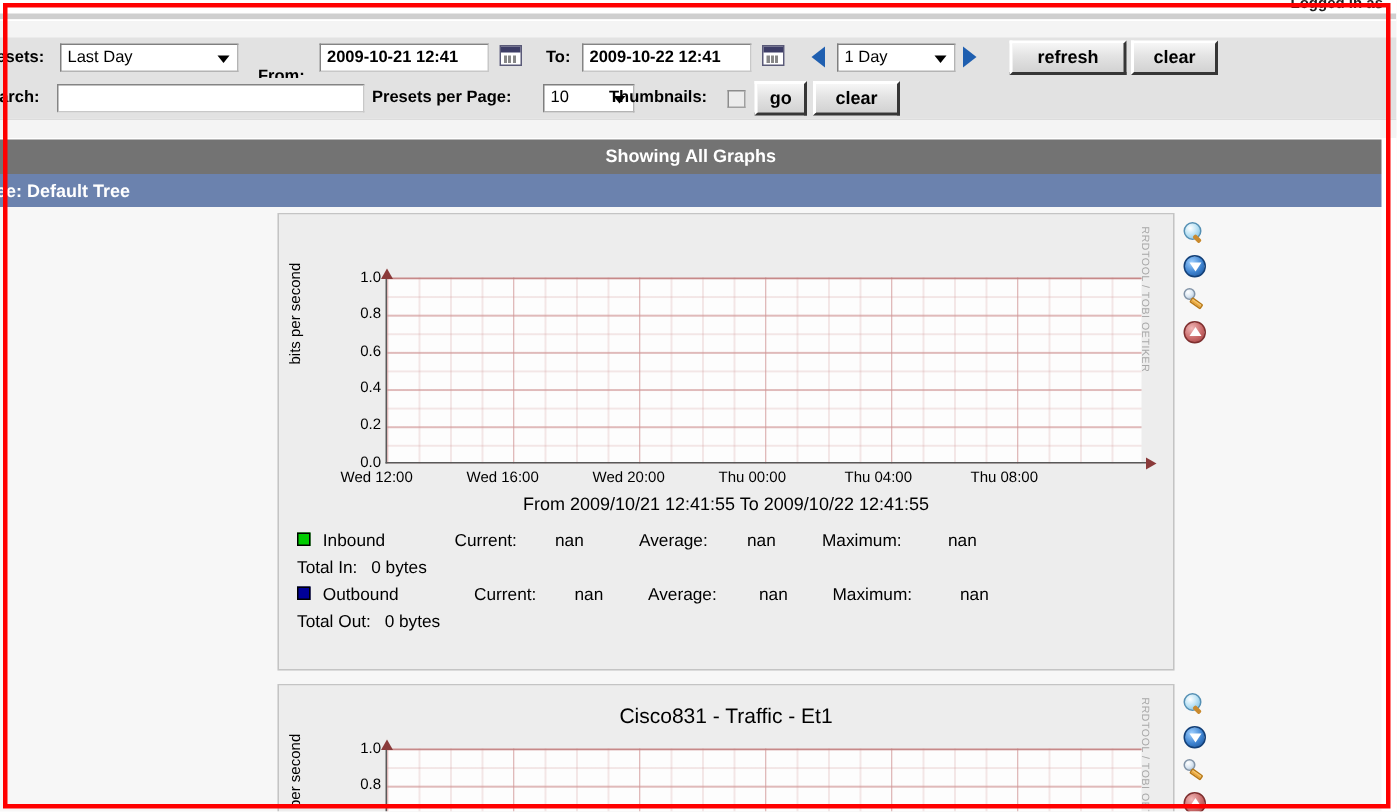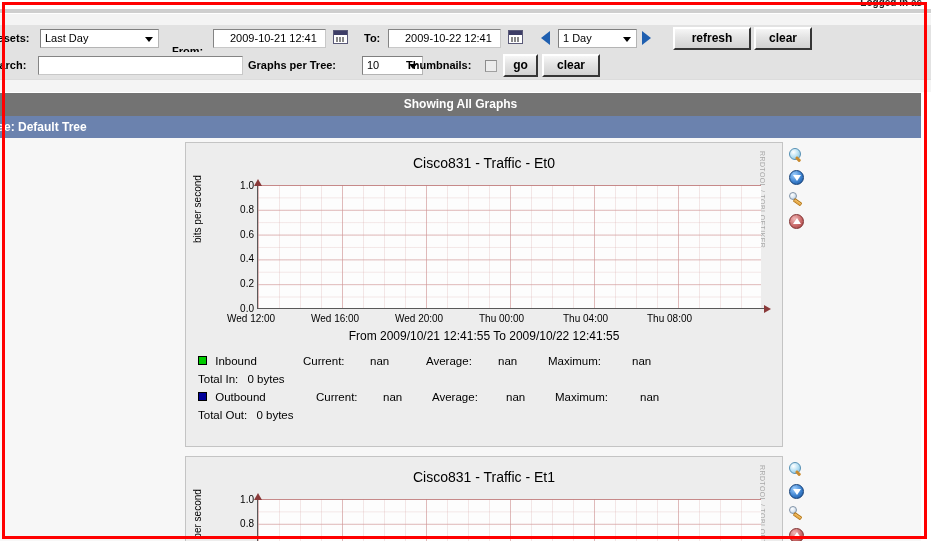--- a/index.html
+++ b/index.html
@@ -107,24 +107,25 @@
   .txtfield {
     position: absolute;
     box-sizing: border-box;
     background: #ffffff;
     border: 1px solid #848484;
     border-right-color: #c8c8c8;
     border-bottom-color: #c8c8c8;
     font-size: 11px;
     color: #000;
     line-height: 17px;
-    padding-left: 16px;
-    white-space: nowrap;
-    overflow: hidden;
-    font-family: "Liberation Sans", sans-serif;
+    padding-left: 4px;
+    white-space: nowrap;
+    overflow: hidden;
+    font-family: "Liberation Sans", sans-serif;
+    font-weight: bold;
   }
 
   .calicon {
     position: absolute;
     width: 15px; height: 14px;
     background: #ffffff;
     border: 1px solid #5a5a78;
     box-sizing: border-box;
   }
   .calicon::before {
@@ -488,21 +489,21 @@
       <div class="navarrow right" style="left:642px; top:6px;"></div>
 
       <div class="btn" style="left:673px; top:2px; width:78px; height:23px; line-height:19px;">refresh</div>
       <div class="btn" style="left:754px; top:2px; width:58px; height:23px; line-height:19px;">clear</div>
     </div>
 
     <div class="tb-row" id="tb-row2">
       <div class="tb-label" style="left:-14px; top:0;">Search:</div>
       <div class="txtfield" style="left:38px; top:4px; width:205px; height:19px;" title=""></div>
 
-      <div class="tb-label" style="left:248px; top:0;">Graphs per Tree:</div>
+      <div class="tb-label" style="left:248px; top:0;">Presets per Page:</div>
       <div class="sel" style="left:362px; top:4px; width:61px; height:19px;">
         <span>10</span>
         <span class="arw"></span>
       </div>
 
       <div class="tb-label" style="left:406px; top:0;">Thumbnails:</div>
       <div class="chk" style="left:485px; top:8px;"></div>
 
       <div class="btn" style="left:503px; top:2px; width:35px; height:23px; line-height:19px;">go</div>
       <div class="btn" style="left:542px; top:2px; width:58px; height:23px; line-height:19px;">clear</div>
@@ -511,21 +512,20 @@
     <div class="tb-row" id="tb-row3"></div>
   </div>
 
   <div id="bar-showing">Showing All Graphs</div>
   <div id="bar-tree"><span>Tree: Default Tree</span></div>
 
   <div id="content">
 
     <div class="graph-wrap" id="graph-wrap-0">
       <div class="graph-inner">
-        <div class="gtitle">Cisco831 - Traffic - Et0</div>
         <div class="watermark">RRDTOOL / TOBI OETIKER</div>
         <div class="ylabel">bits per second</div>
 
         <div class="ytickwrap">
           <div class="ytick" style="top:160px;">0.0</div>
           <div class="ytick" style="top:135px;">0.2</div>
           <div class="ytick" style="top:110px;">0.4</div>
           <div class="ytick" style="top:86px;">0.6</div>
           <div class="ytick" style="top:61px;">0.8</div>
           <div class="ytick" style="top:37px;">1.0</div>

